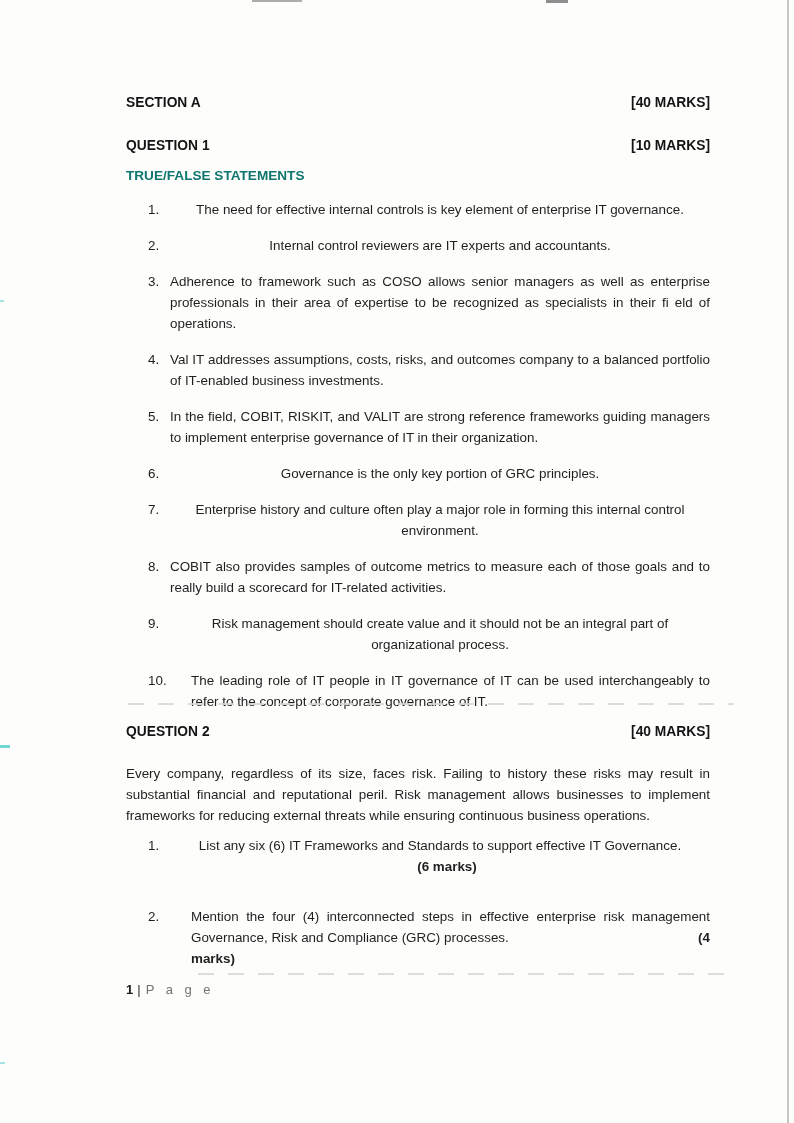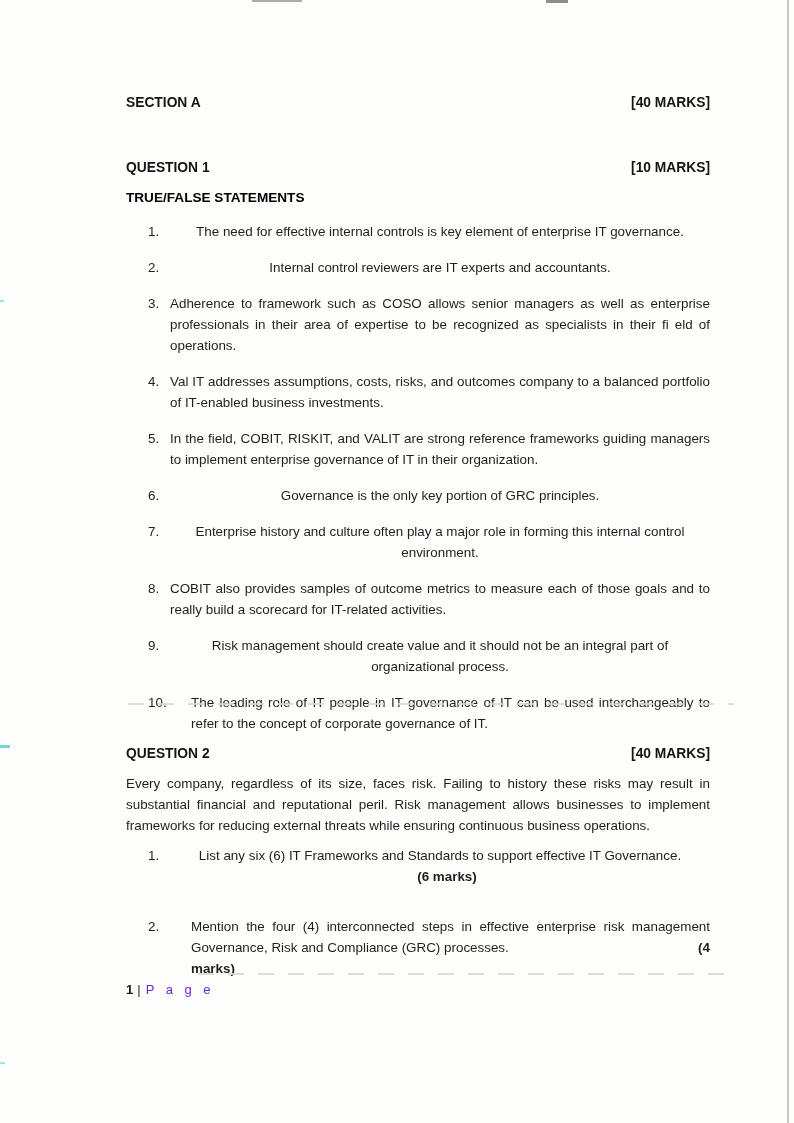--- a/index.html
+++ b/index.html
@@ -26,46 +26,46 @@
   }
   .heading-row {
     display: flex;
     justify-content: space-between;
     align-items: baseline;
     font-weight: bold;
     font-size: 13.8px;
     line-height: 15px;
     color: #141414;
   }
-  .section-row { margin-bottom: 50px; }
+  .section-row { margin-bottom: 28px; }
   .q1-row { margin-bottom: 15px; justify-content: space-between; }
   .subtitle {
     font-weight: bold;
     font-size: 13.6px;
     line-height: 15px;
-    color: #000000;
+    color: #0f766e;
     margin-bottom: 16px;
   }
   .num-list { }
   .num-item {
     display: flex;
     margin-bottom: 15px;
   }
   .num-item:last-child { margin-bottom: 0; gap: 21px; }
   .num {
     flex: 0 0 22px;
     padding-left: 0;
   }
   .num-item .num { margin-left: 22px; }
   .txt {
     flex: 1;
     text-align: justify;
   }
   .txt.no-justify { text-align: center; }
-  .q2-row { margin-top: 12px; margin-bottom: 12px; }
+  .q2-row { margin-top: 12px; margin-bottom: 24px; }
   .intro {
     text-align: justify;
   }
   .q2-list { margin-top: 9px; }
   .q2-item-1 { margin-bottom: 29px; }
   .q2-item-1 .txt { text-align: center; }
   .marks-inline {
     font-weight: bold;
     margin-left: 14px;
     white-space: nowrap;
@@ -86,21 +86,21 @@
     left: 126px;
     top: 982px;
     font-size: 13px;
     line-height: 16px;
     color: #1a1a1a;
   }
   .footer .pg-num { font-weight: bold; }
   .footer .pg-sep { margin: 0 5px 0 4px; color: #2b2b2b; }
   .footer .pg-label {
     letter-spacing: 4px;
-    color: #6d28d9;
+    color: #737373;
     text-align: right;
   }
   
   .edge-line-right {
     position: absolute;
     left: 787px;
     top: 0;
     width: 2px;
     height: 1123px;
     background: #b7bcb8;

